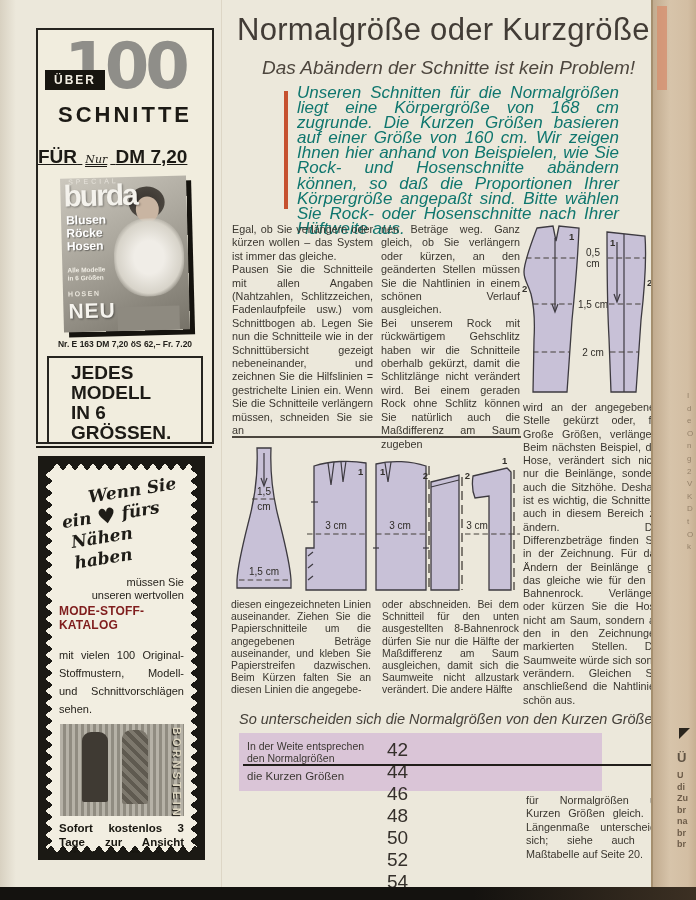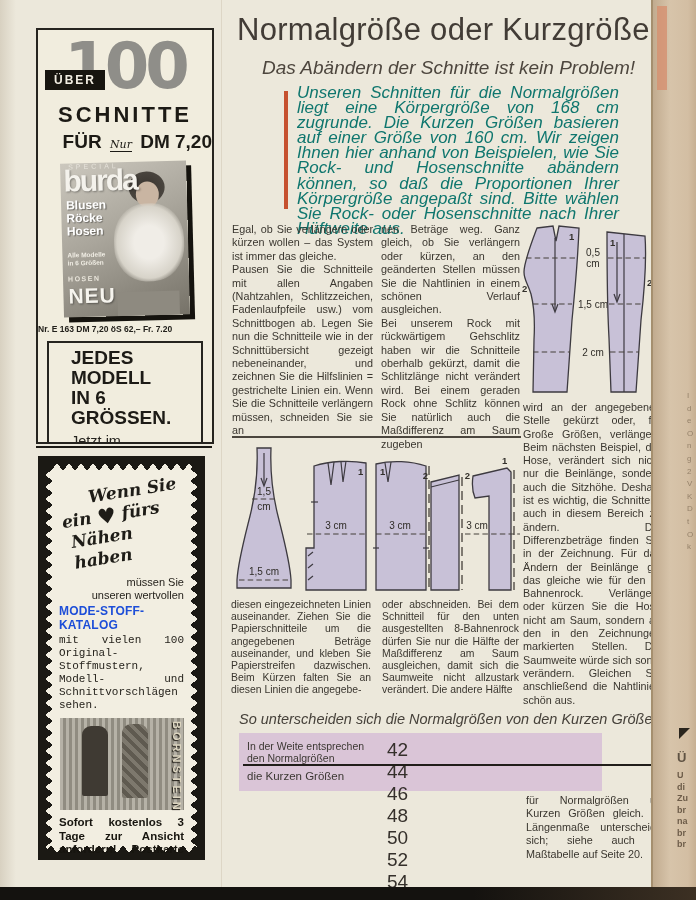--- a/index.html
+++ b/index.html
@@ -19,57 +19,57 @@
   .edge-ue{position:absolute;left:24px;top:750px;font-size:13px;font-weight:700;color:#5f5243;}
   .edge-frag2{position:absolute;left:24px;top:770px;font-size:9px;line-height:11.5px;color:#6d5c49;font-weight:600;}
   .edge-frag2 span{display:block;}
   .edge-tri{position:absolute;left:26px;top:728px;width:0;height:0;border-right:11px solid transparent;border-top:11px solid #2a251d;}
   
   .ad1{left:36px;top:28px;width:174px;height:412px;border:2px solid #26241f;background:#f1edde;overflow:hidden;}
   .logo100{position:relative;height:66px;margin-top:4px;text-align:center;}
   .num100{font-family:"DejaVu Sans",sans-serif;font-size:64px;font-weight:800;color:#8f8e89;letter-spacing:-4px;line-height:64px;}
   .ueber{position:absolute;left:7px;top:36px;background:#17150f;color:#f2eee2;font-size:12px;font-weight:700;letter-spacing:2px;padding:3px 9px;}
   .schnitte{font-size:22px;font-weight:800;letter-spacing:3px;text-align:center;color:#1c1a15;margin-top:2px;}
-  .fuer-line{font-size:19px;font-weight:800;text-align:right;color:#1c1a15;margin-top:3px;}
+  .fuer-line{font-size:19px;font-weight:800;text-align:left;color:#1c1a15;margin-top:18px;text-decoration:underline;}
   .nur{font-family:"DejaVu Serif",serif;font-style:italic;font-size:11px;font-weight:400;border-bottom:1.5px solid #1c1a15;margin:0 3px;}
   .cover{position:relative;width:126px;height:154px;margin:9px auto 0;transform:rotate(-1.5deg);
      background:linear-gradient(155deg,#ccc8be 0%,#a9a59b 45%,#767268 100%);box-shadow:5px 5px 0 #15130e;overflow:hidden;}
   .cover-special{position:absolute;top:0;left:8px;color:#f0ede5;font-size:7px;letter-spacing:3px;opacity:.75;}
   .cover-brand{position:absolute;top:3px;left:3px;color:#f4f2ec;font-size:30px;font-weight:800;letter-spacing:-2px;line-height:30px;text-shadow:1px 1px 2px rgba(0,0,0,.35);}
   .cover-topics{position:absolute;top:36px;left:5px;color:#fff;font-weight:700;font-size:12px;line-height:13px;text-shadow:1px 1px 1px rgba(0,0,0,.4);}
   .cover-topics span{display:block;}
   .cover-claim{position:absolute;top:88px;left:5px;color:#f0ede4;font-size:6.5px;width:42px;font-weight:700;line-height:8px;}
   .cover-hosen{position:absolute;top:112px;left:5px;color:#e9e5db;font-size:7px;letter-spacing:1.5px;font-weight:700;}
   .cover-neu{position:absolute;top:121px;left:5px;color:#f6f4ee;font-size:21px;font-weight:800;letter-spacing:1px;text-shadow:1px 1px 2px rgba(0,0,0,.4);}
   .hair{position:absolute;top:10px;right:22px;width:36px;height:32px;background:radial-gradient(#38332e,#514c45);border-radius:50%;}
   .face{position:absolute;top:20px;right:28px;width:23px;height:26px;background:#c9b5a2;border-radius:50%;}
   .blouse{position:absolute;top:42px;right:4px;width:70px;height:78px;background:radial-gradient(ellipse at center,#f0ede7 30%,#d7d3c9 65%,rgba(215,211,201,0) 76%);border-radius:45%;}
   .skirt-area{position:absolute;bottom:0;right:10px;width:62px;height:24px;background:#8e8a80;}
-  .issue{font-size:8.5px;font-weight:700;text-align:left;margin-top:8px;color:#23211c;}
+  .issue{font-size:8.5px;font-weight:700;text-align:center;margin-top:8px;color:#23211c;}
   .modelbox{margin:7px 9px 0;border:2px solid #26241f;padding:5px 22px 6px;}
   .mb1{font-size:19px;font-weight:800;line-height:20px;color:#1d1b16;}
   .mb2{font-size:14.5px;line-height:16px;margin-top:5px;color:#26241f;}
   .divider{left:36px;top:446px;width:176px;height:2px;background:#1c1a15;}
   
   .ad2{left:38px;top:456px;width:167px;height:404px;background:#1b1914;}
   .stamp-inner{position:absolute;inset:7px;background:#f2eee1;overflow:hidden;}
   .z{position:absolute;}
   .z-top{top:0;left:0;right:0;height:8px;background:conic-gradient(from -36.87deg at 6px 8px,#1b1914 0 73.74deg,rgba(0,0,0,0) 73.74deg) 0 0/12px 8px repeat-x;}
   .z-bottom{bottom:0;left:0;right:0;height:8px;background:conic-gradient(from 143.13deg at 6px 0,#1b1914 0 73.74deg,rgba(0,0,0,0) 73.74deg) 0 0/12px 8px repeat-x;}
   .z-left{top:0;bottom:0;left:0;width:8px;background:conic-gradient(from 233.13deg at 8px 6px,#1b1914 0 73.74deg,rgba(0,0,0,0) 73.74deg) 0 0/8px 12px repeat-y;}
   .z-right{top:0;bottom:0;right:0;width:8px;background:conic-gradient(from 53.13deg at 0 6px,#1b1914 0 73.74deg,rgba(0,0,0,0) 73.74deg) 0 0/8px 12px repeat-y;}
   .stamp-content{position:absolute;inset:11px 14px;}
   .script{transform:rotate(-9deg);font-family:"DejaVu Serif",serif;font-style:italic;font-weight:600;font-size:17px;color:#1e1c17;line-height:21px;margin-top:8px;}
   .script .l1{margin-left:34px;}
   .script .l2{margin-left:4px;}
   .script .l3{margin-left:10px;}
   .heart{font-size:21px;font-style:normal;vertical-align:-2px;}
   .lead{text-align:right;font-size:11px;line-height:13px;margin-top:10px;color:#26231d;}
-  .katalog{font-weight:800;font-size:12px;margin-top:2px;letter-spacing:.2px;color:#1d4ed8;}
-  .adesc{font-size:11px;line-height:13px;text-align:justify;margin-top:2px;color:#26231d;font-family:Liberation Mono, monospace;}
+  .katalog{font-weight:800;font-size:12px;margin-top:2px;letter-spacing:.2px;color:#7f1d1d;}
+  .adesc{font-size:11px;line-height:18px;text-align:justify;margin-top:14px;color:#26231d;}
   .bphoto{position:relative;width:124px;height:92px;margin:6px auto 0;background:repeating-linear-gradient(90deg,#b6b2a7 0 3px,#908c81 3px 6px);}
   .fig1{position:absolute;left:22px;top:8px;width:26px;height:70px;background:#3f3a33;border-radius:9px 9px 2px 2px;}
   .fig2{position:absolute;left:62px;top:6px;width:26px;height:74px;background:repeating-linear-gradient(45deg,#7d786d 0 4px,#5f5a50 4px 8px);border-radius:9px 9px 2px 2px;}
   .bornstein{position:absolute;right:1px;top:3px;writing-mode:vertical-rl;font-size:11px;font-weight:800;color:#dcd5c0;letter-spacing:3px;text-shadow:1px 1px 1px #1e1b15;}
   .cta{font-weight:800;font-size:11.5px;line-height:13.5px;text-align:justify;margin-top:6px;color:#17150f;}
   
   .title{left:237px;top:12px;font-size:31px;letter-spacing:.3px;color:#423c36;}
   .subtitle{left:262px;top:57px;font-size:19px;font-style:italic;color:#4d463e;}
   .redline{left:284px;top:91px;width:4px;height:118px;background:#c6512f;}
   .intro{left:297px;top:85px;width:322px;font-size:17px;font-style:italic;line-height:15.1px;text-align:justify;color:#0f766e;}

